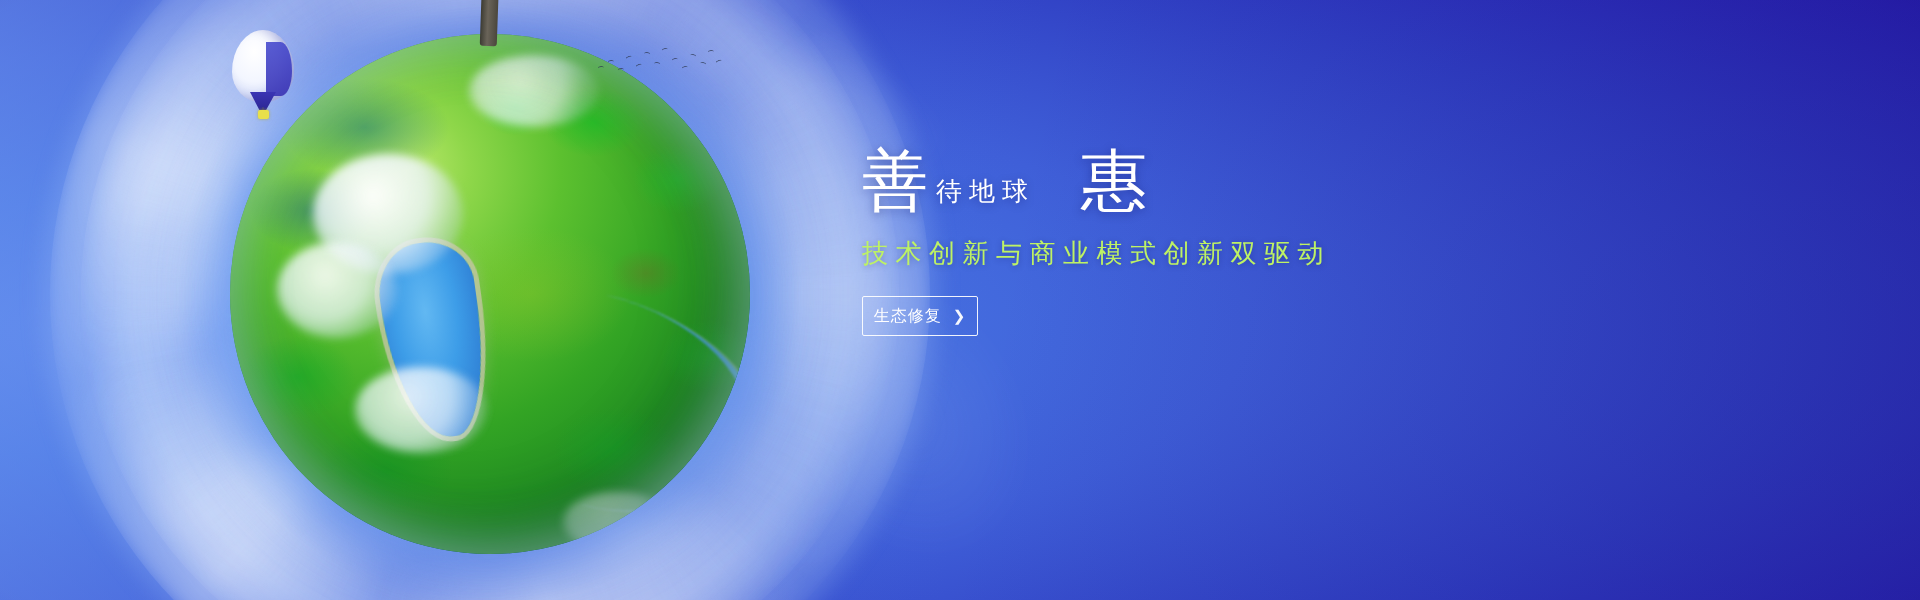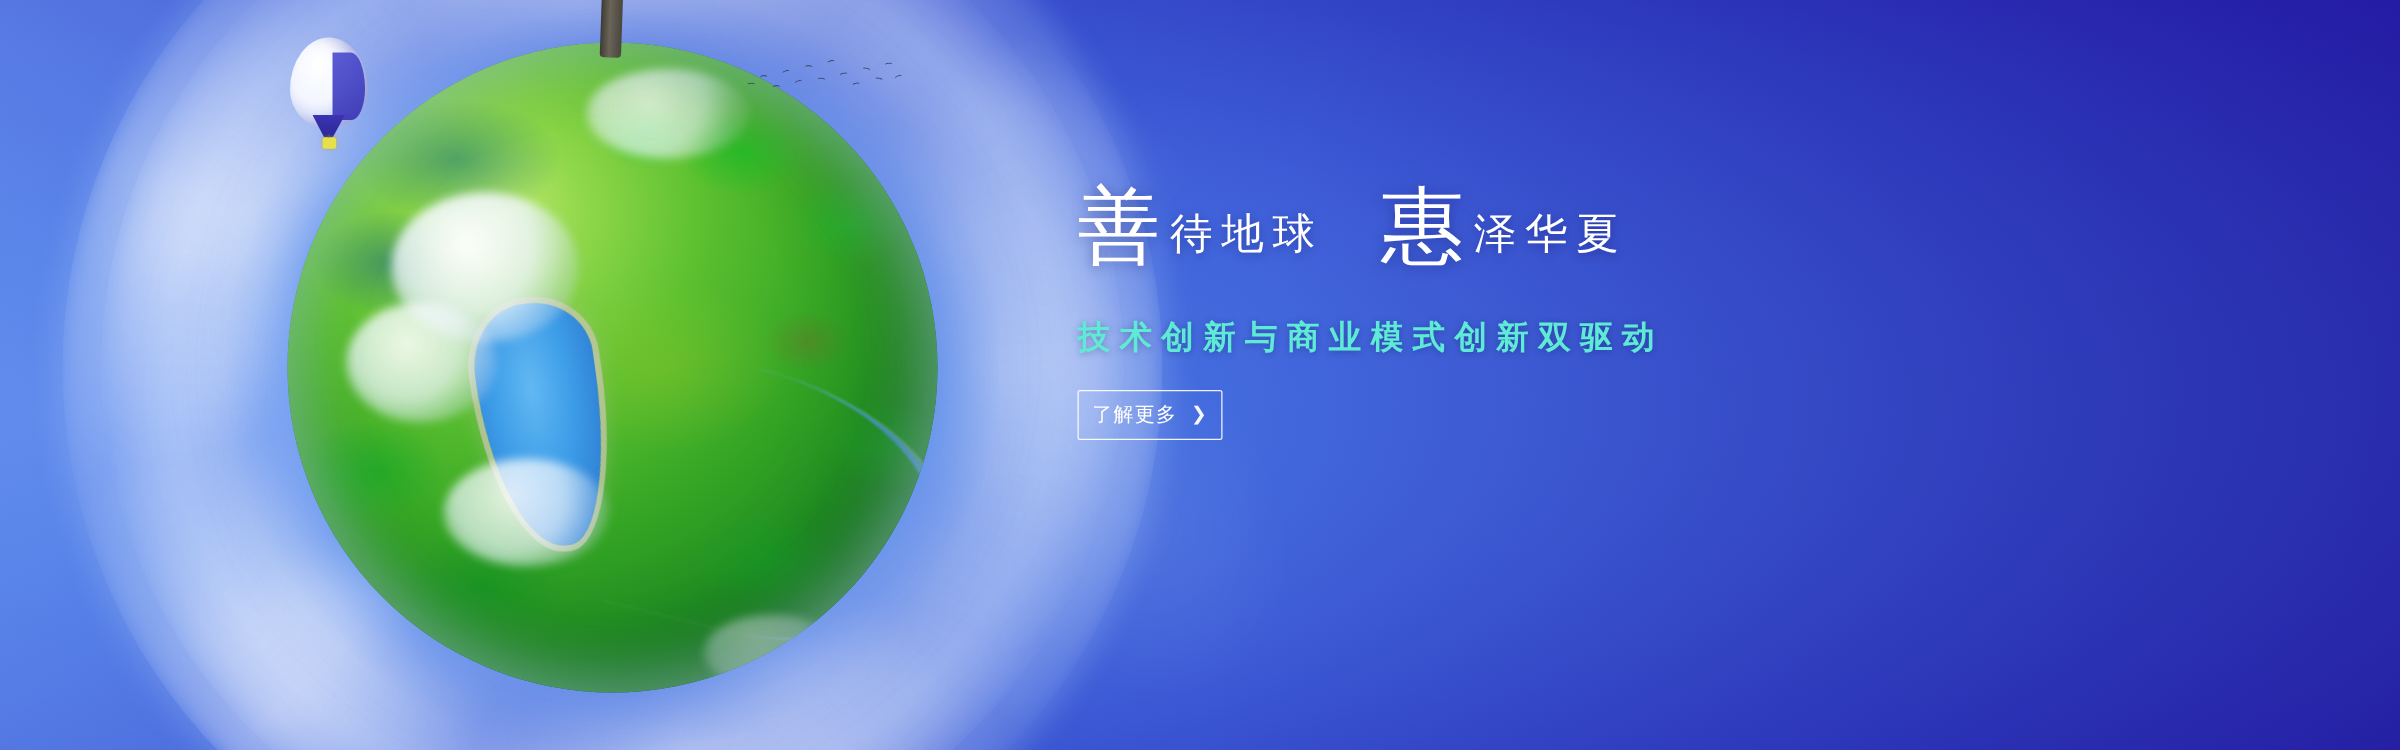--- a/index.html
+++ b/index.html
@@ -223,35 +223,35 @@
   .hl-big{
     font-family:"DejaVu Serif","Liberation Serif",serif;
     font-size:66px;
     line-height:.96;
     font-weight:400;
     letter-spacing:0;
     text-shadow:0 2px 10px rgba(10,10,80,.35);
   }
   .hl-small{
     font-family:"DejaVu Serif","Liberation Serif",serif;
-    font-size:34px;
+    font-size:26px;
     line-height:1;
     letter-spacing:7px;
     padding-bottom:8px;
     margin-left:8px;
     text-shadow:0 2px 8px rgba(10,10,80,.35);
   }
 
   
   .subhead{
-    margin-top:40px;
+    margin-top:24px;
     font-size:26px;
     letter-spacing:7.5px;
-    font-weight:700;
-    color:#5eead4;
+    font-weight:400;
+    color:#bef264;
     text-shadow:0 1px 6px rgba(10,10,80,.30);
   }
 
   
   .desc{
     margin-top:20px;
     font-size:17px;
     letter-spacing:.6px;
     color:#f2f4ff;
     text-shadow:0 1px 4px rgba(10,10,80,.28);
@@ -352,26 +352,25 @@
 
   <div class="copy">
 
     <div class="headline">
       <span class="hl-group">
         <span class="hl-big">善</span>
         <span class="hl-small">待地球</span>
       </span>
       <span class="hl-group">
         <span class="hl-big">惠</span>
-        <span class="hl-small">泽华夏</span>
       </span>
     </div>
 
     <div class="subhead">技术创新与商业模式创新双驱动</div>
 
 
     <button class="cta">
-      <span>了解更多</span>
+      <span>生态修复</span>
       <span class="chev">❯</span>
     </button>
 
   </div>
 </div>
 
 </body></html>

